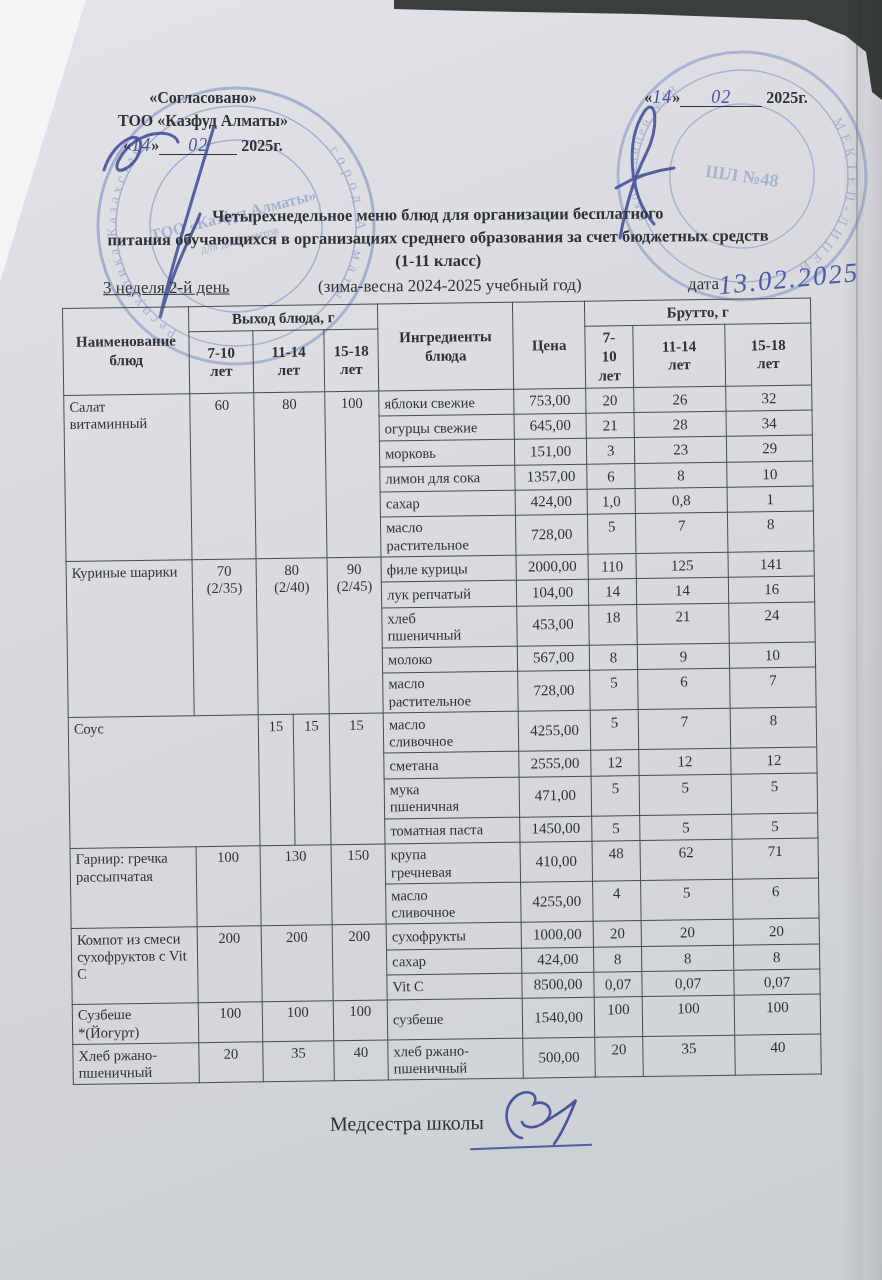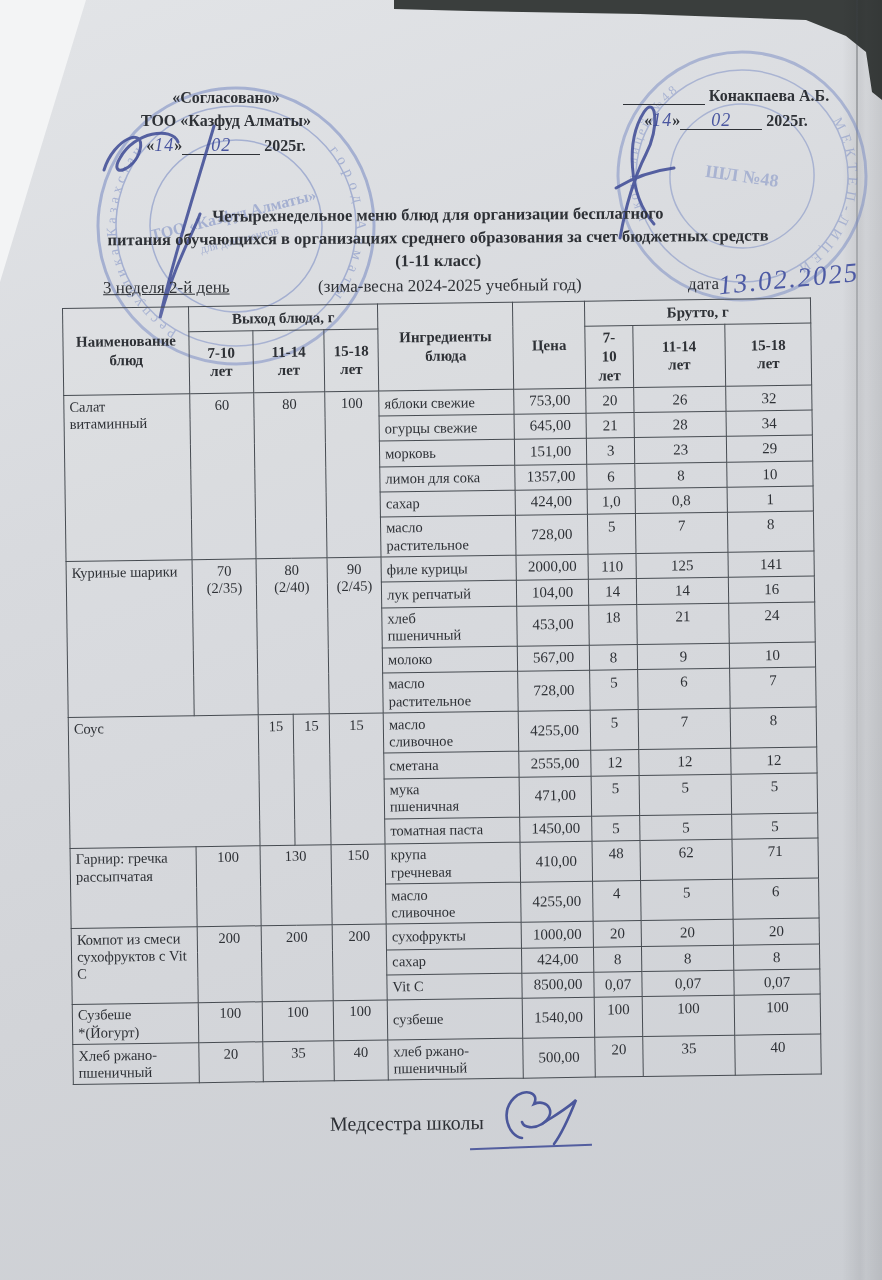--- a/index.html
+++ b/index.html
@@ -91,28 +91,27 @@
     <text fill="#6e82c0" font-size="14" letter-spacing="5" font-family="Liberation Serif,serif">
       <textPath href="#rst" startOffset="14%">МЕКТЕП-ЛИЦЕЙ</textPath>
     </text>
     <text fill="#6e82c0" font-size="13" letter-spacing="3" font-family="Liberation Serif,serif">
       <textPath href="#rsb" startOffset="16%">школа-лицей №48</textPath>
     </text>
     <text x="130" y="136" text-anchor="middle" fill="#6e82c0" font-size="18" font-weight="bold" font-family="Liberation Serif,serif">ШЛ №48</text>
   </svg>
 </div>
 
-<div class="approval" style="left:95px;top:86px;width:262px;">
+<div class="approval" style="left:72px;top:86px;width:262px;">
   <span class="c">«Согласовано»</span>
   <span class="c">ТОО «Казфуд Алматы»</span>
   <span class="c"><span>«</span><span class="hw">14</span><span>»</span><span class="uline" style="min-width:78px;"><span class="hw">02</span></span>&nbsp;<span>2025г.</span></span>
 </div>
 
 <div class="approval" style="left:582px;top:84px;width:288px;">
-  <span class="c"><span class="uline" style="min-width:82px;">&nbsp;</span>&nbsp;<span>Конакпаева А.Б.</span></span>
   <span class="c"><span>«</span><span class="hw">14</span><span>»</span><span class="uline" style="min-width:82px;"><span class="hw">02</span></span>&nbsp;<span>2025г.</span></span>
 </div>
 
 <div class="sig" style="left:96px;top:118px;">
   <svg width="210" height="230" viewBox="0 0 210 230">
     <g fill="none" stroke="#3d4a95" stroke-width="3" stroke-linecap="round" opacity="0.85">
       <path d="M8,52 C18,20 50,8 44,32 C38,54 12,60 24,40 C38,14 76,8 82,24"></path>
       <path d="M118,8 C100,70 74,150 64,200 C80,142 96,118 104,96"></path>
     </g>
   </svg>

